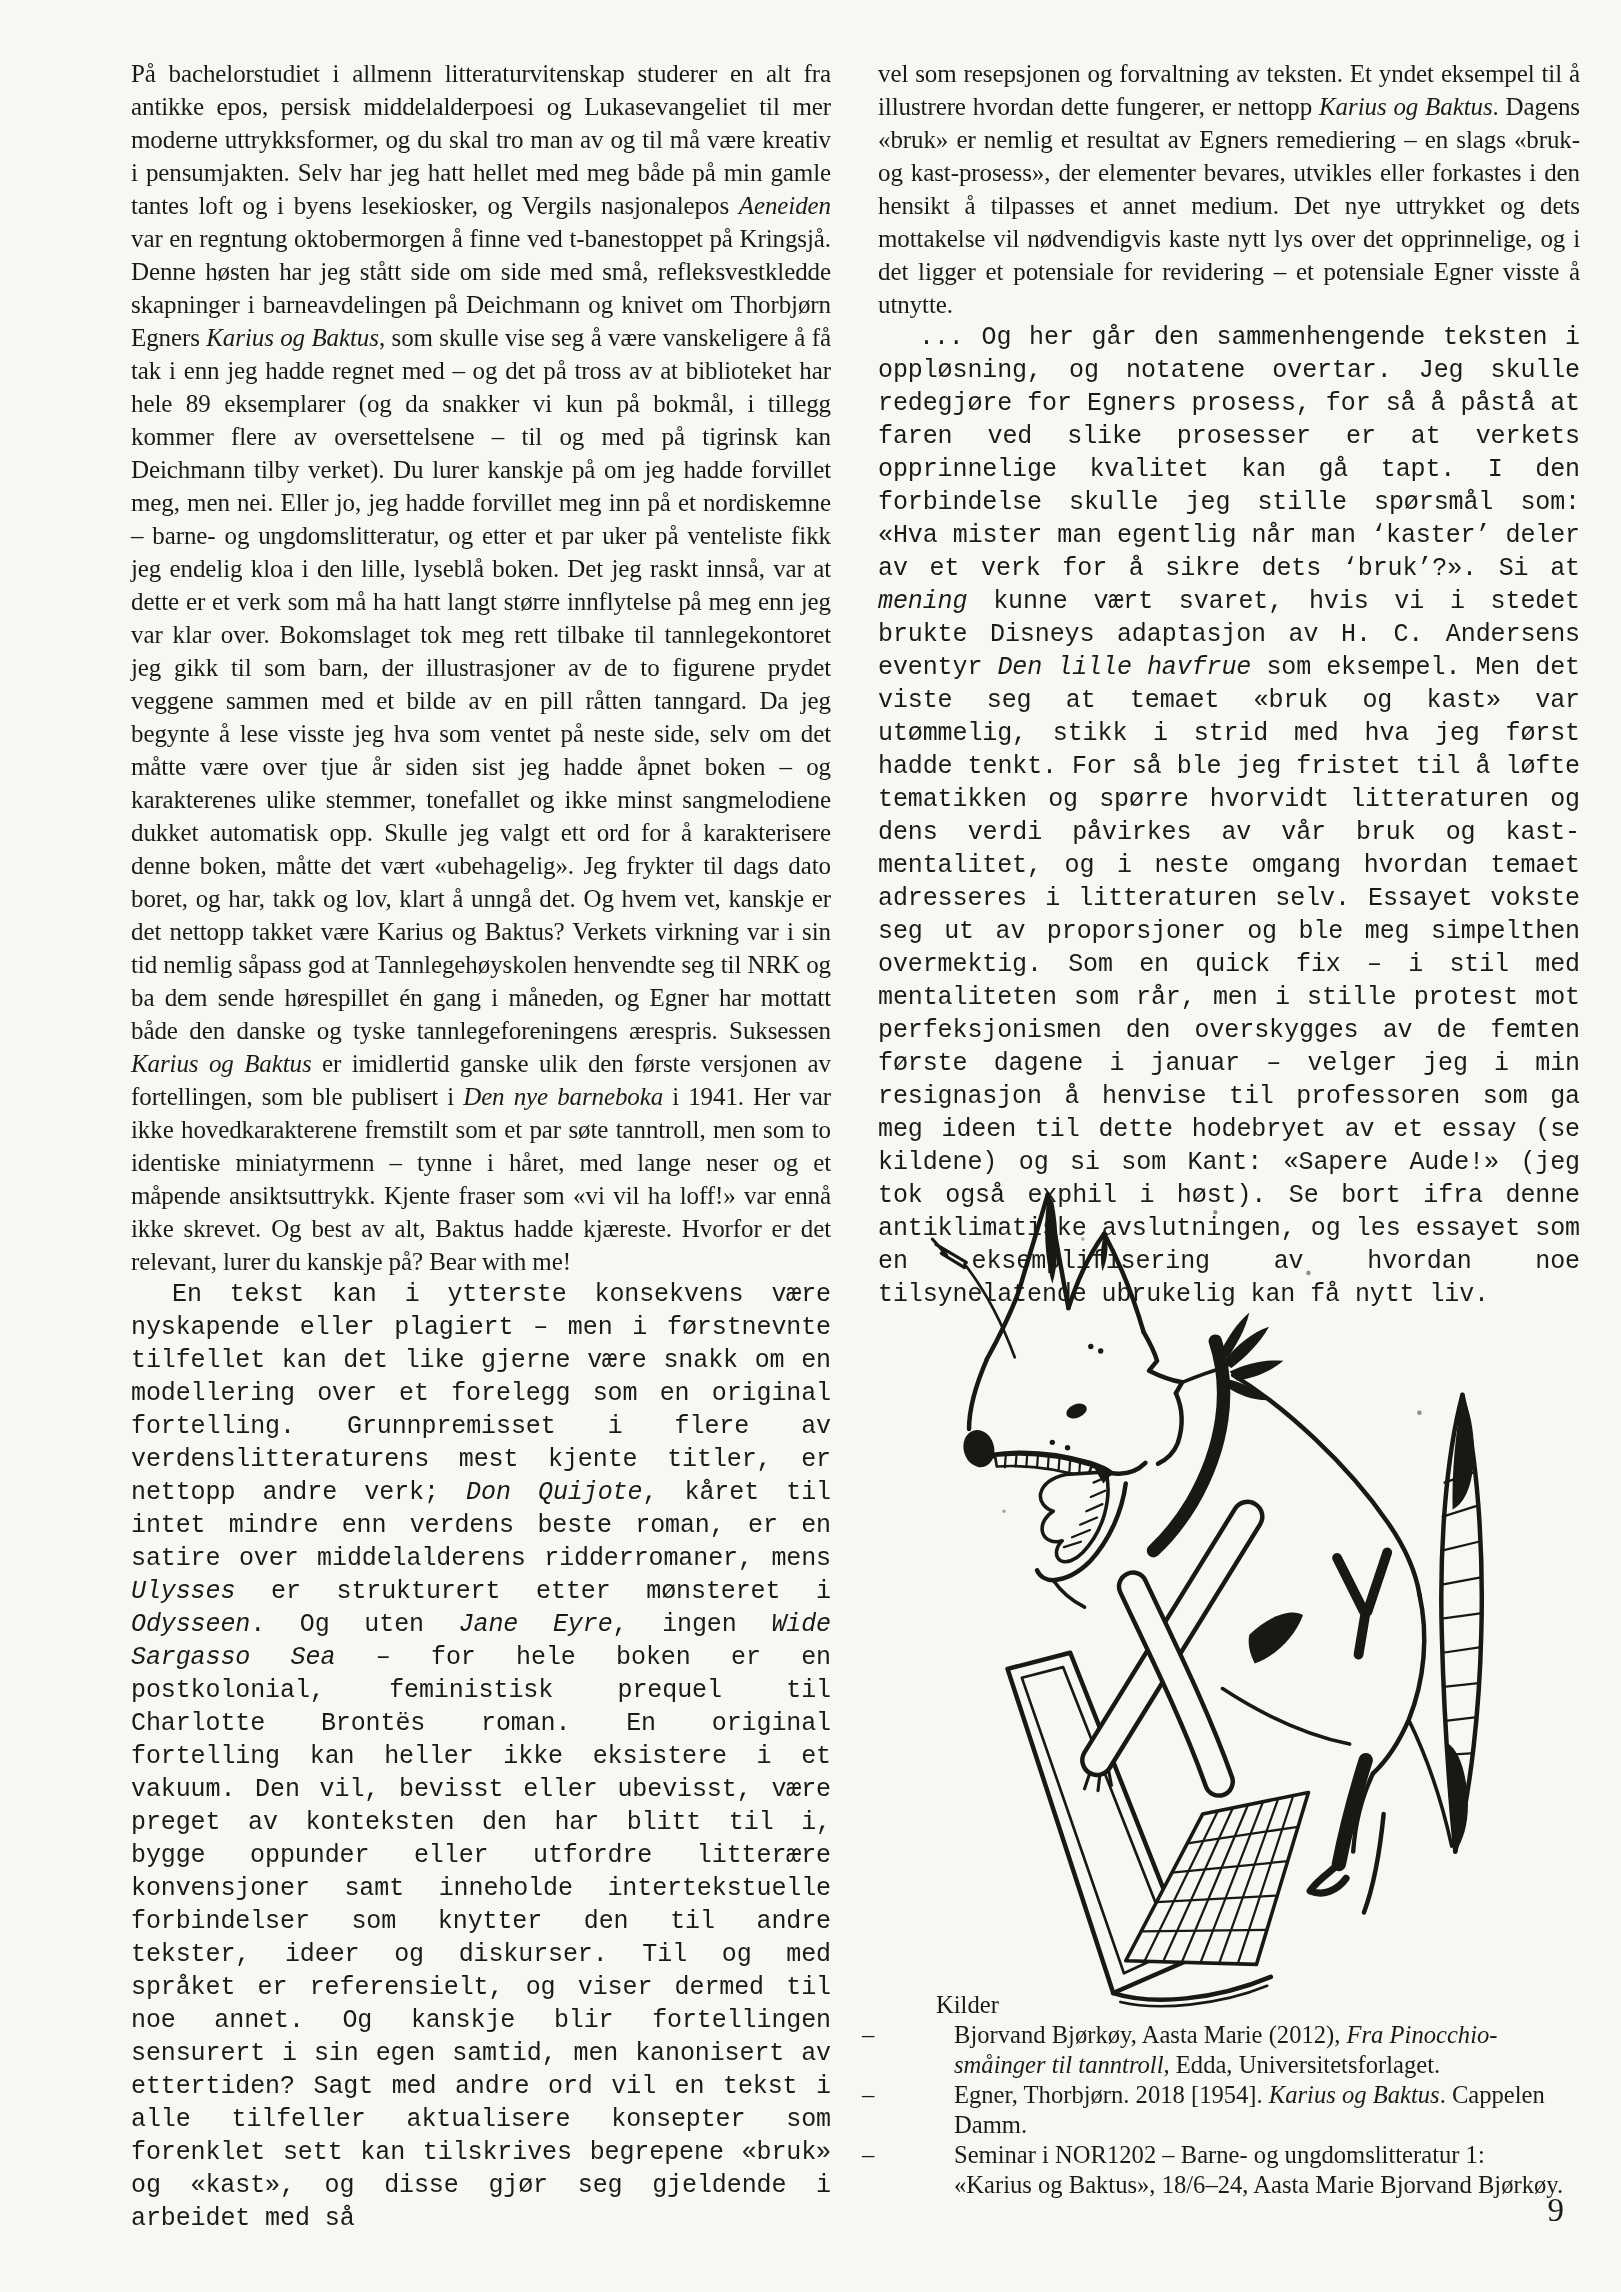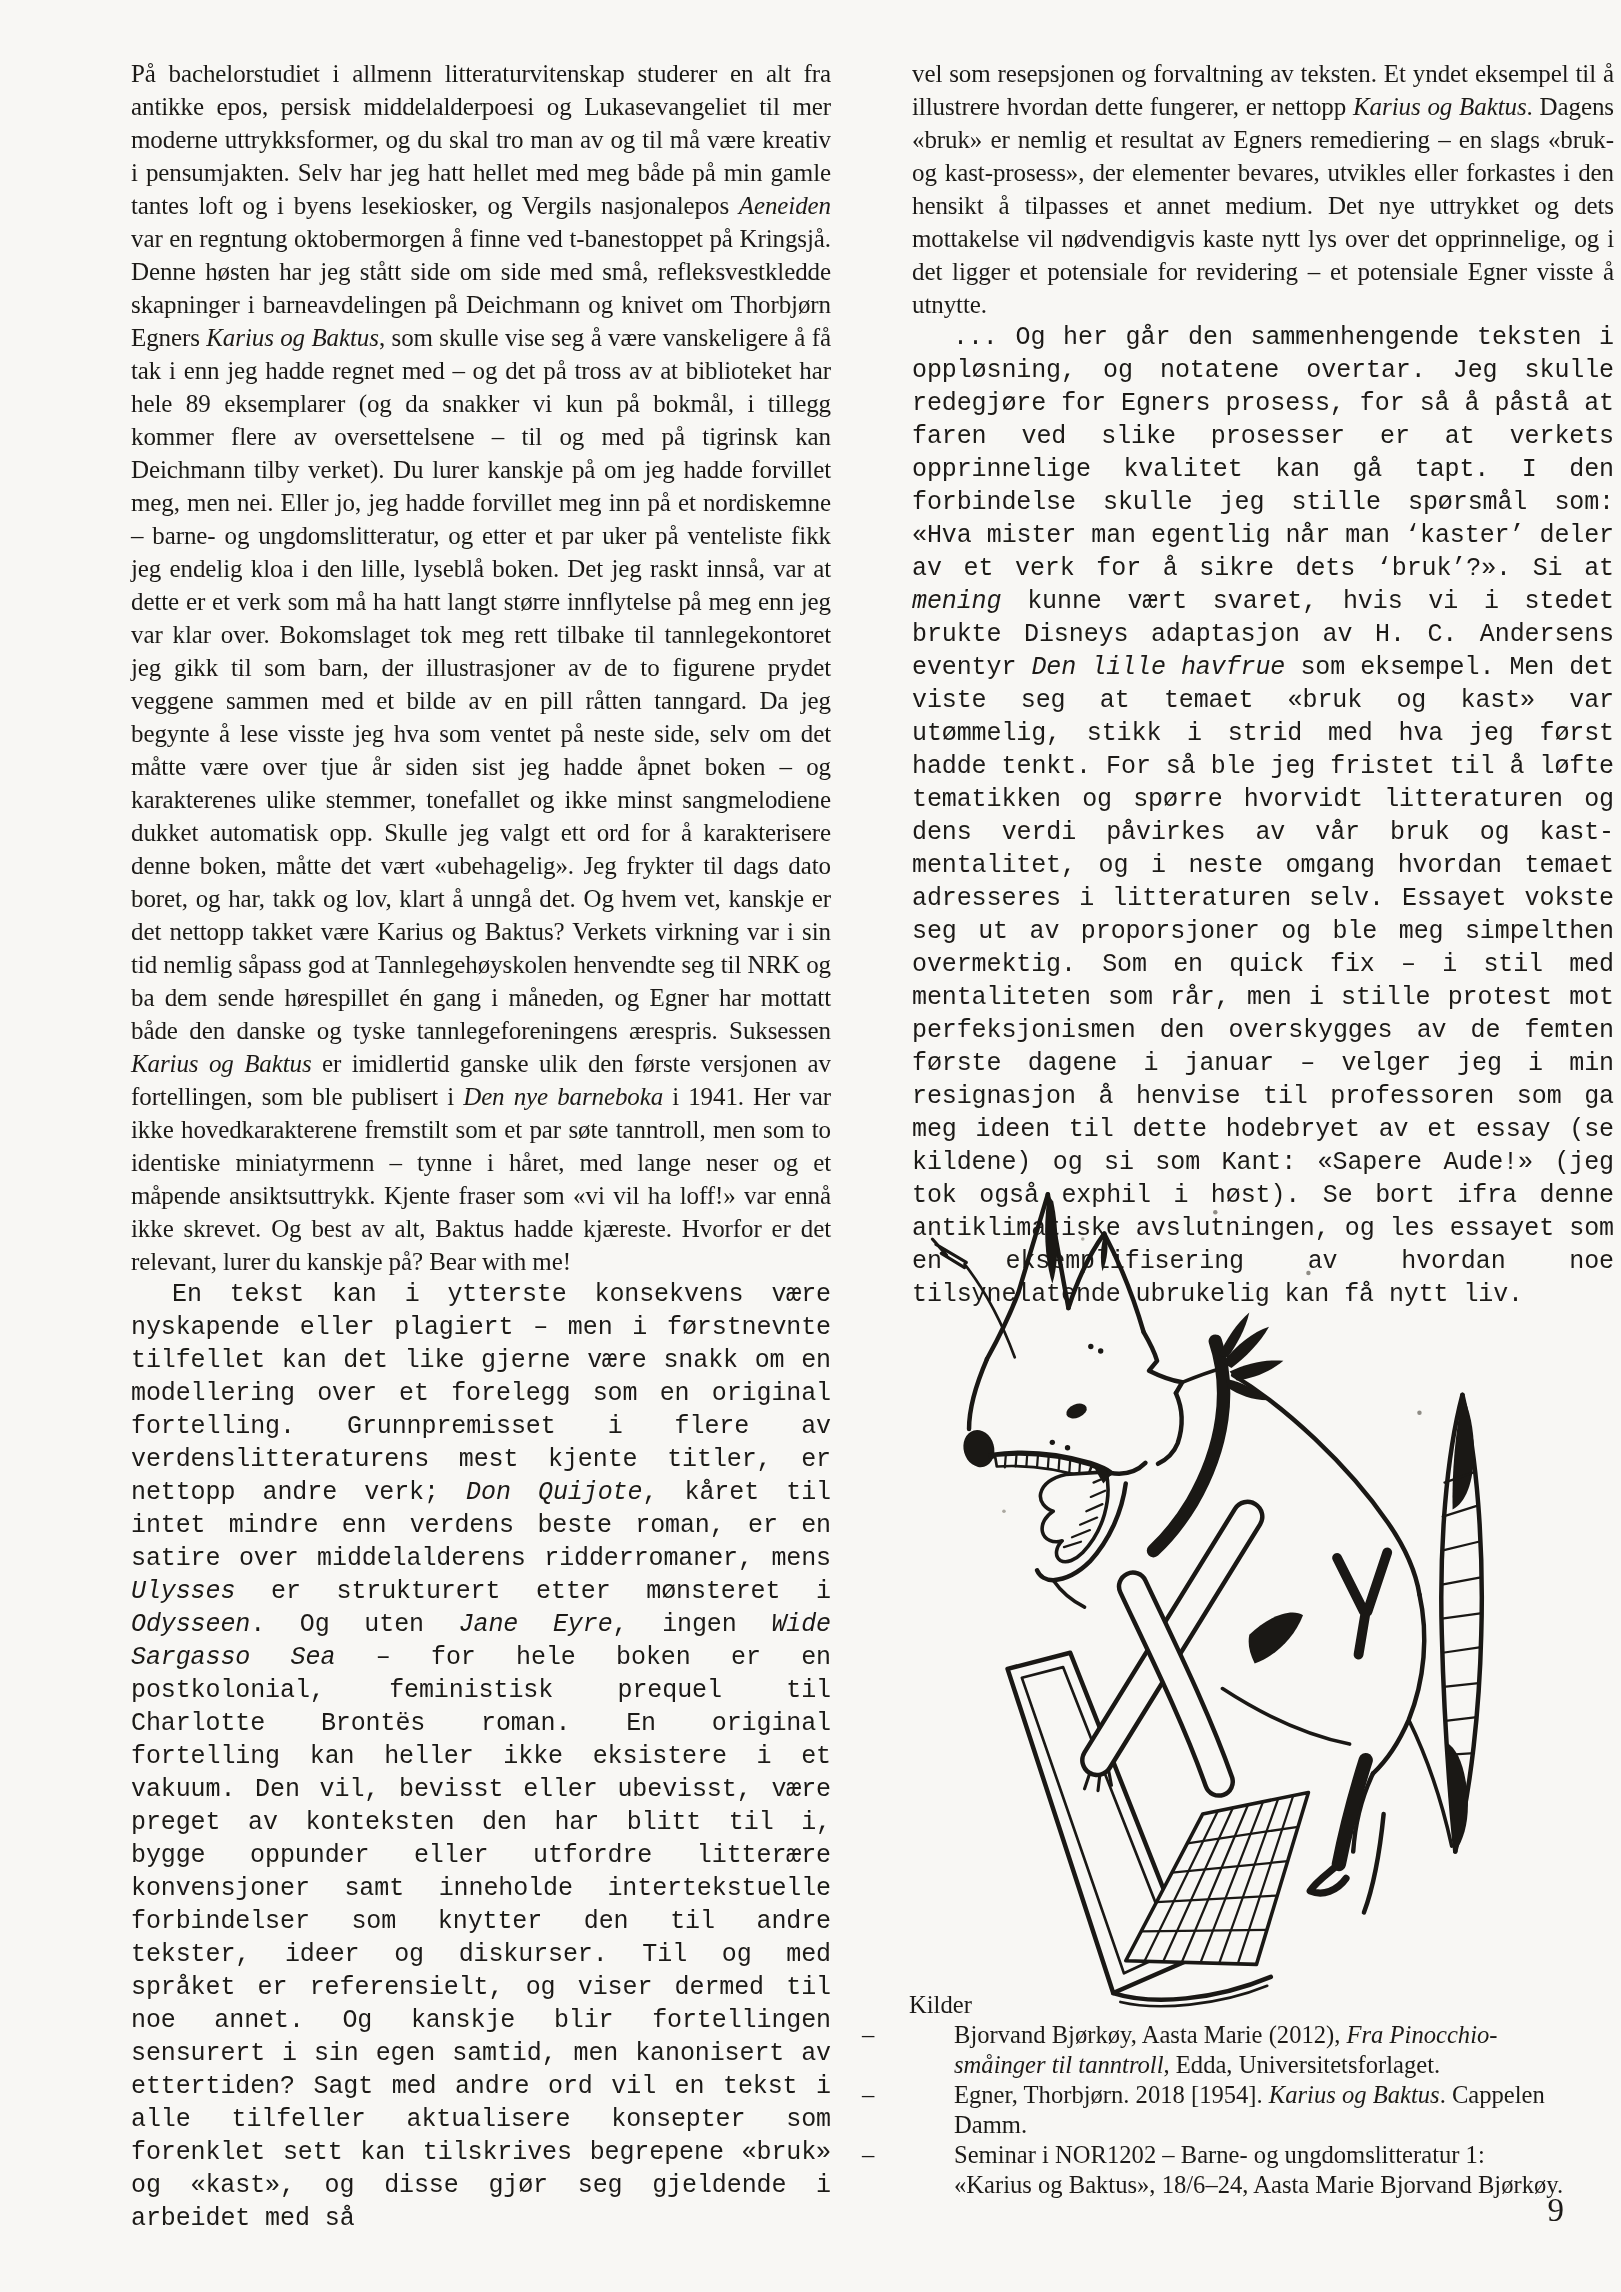--- a/index.html
+++ b/index.html
@@ -12,28 +12,28 @@
   }
   .page{position:relative;width:1622px;height:2282px;background:#f8f7f4;overflow:hidden;padding-left:25px;}
   .col{
     position:absolute;top:57px;
     text-align:justify;
     font-size:25px;line-height:33px;
     letter-spacing:-0.1px;
     hyphens:auto;-webkit-hyphens:auto;
   }
   .col-left{left:131px;width:700px;}
-  .col-right{left:912px;width:702px;}
+  .col-right{left:878px;width:702px;}
   .para{margin:0;}
   .para.indent{text-indent:41px;font-family:Liberation Mono, monospace;}
   .it{font-style:italic;}
   .illustration{position:absolute;left:918px;top:1187px;width:591px;height:833px;margin:0;}
   .illustration svg{display:block;width:591px;height:833px;}
   .sources{position:absolute;left:862px;top:1990px;width:702px;font-size:24.6px;line-height:30px;text-align:left;}
-  .src-head{margin:0 0 0 47px;font-weight:normal;font-size:24.6px;line-height:30px;}
+  .src-head{margin:0 0 0 74px;font-weight:normal;font-size:24.6px;line-height:30px;}
   .src-item{display:flex;align-items:flex-start;}
   .src-marker{flex:0 0 47px;width:47px;}
   .src-text{flex:1;margin-left:45px;}
   .page-number{position:absolute;left:862px;top:2192px;width:702px;text-align:right;font-size:33px;line-height:36px;}
 </style>
 </head>
 <body>
 
 <div class="page">
 

